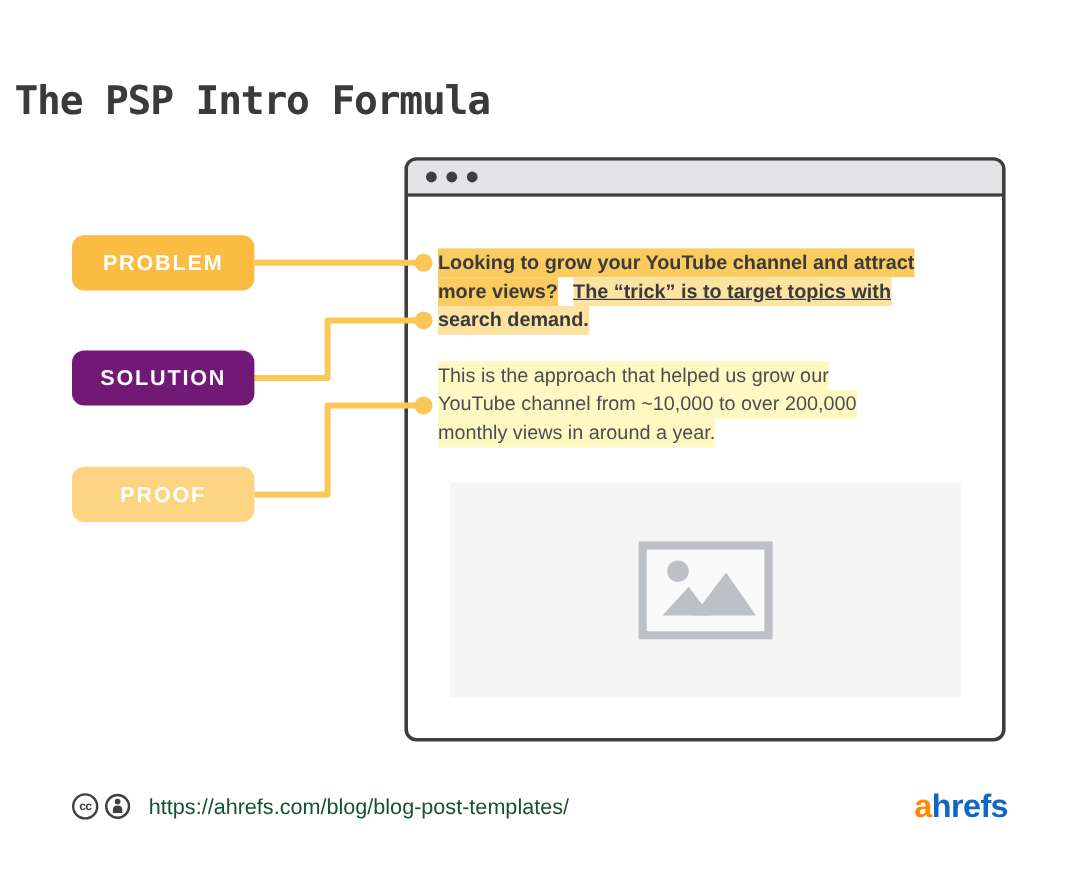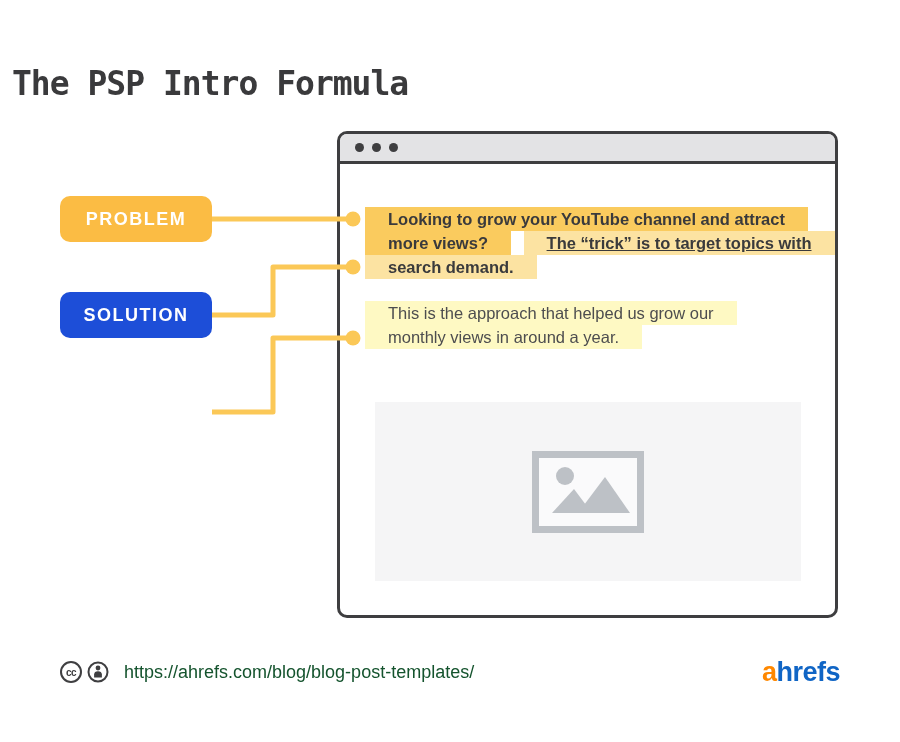--- a/index.html
+++ b/index.html
@@ -15,38 +15,38 @@
   }
   
   .connectors{position:absolute;top:0;left:0;z-index:3;pointer-events:none;}
   
   .step-label{
     position:absolute;left:60px;width:152px;height:46px;border-radius:10px;
     display:flex;align-items:center;justify-content:center;z-index:4;
     color:#ffffff;font-weight:bold;font-size:18px;letter-spacing:1.5px;
   }
   .label-problem{top:196px;background:#FBBC44;}
-  .label-solution{top:292px;background:#1d4ed8;}
+  .label-solution{top:292px;background:#701a75;}
   .label-proof{top:389px;background:#FDD582;}
   
   .browser{
     position:absolute;left:337px;top:131px;width:495px;height:481px;z-index:1;
     border:3px solid #3E3E40;border-radius:10px;background:#ffffff;
   }
   .titlebar{
     height:27px;background:#E3E3E5;border-bottom:3px solid #3E3E40;
     border-radius:7px 7px 0 0;display:flex;align-items:center;padding-left:15px;
   }
   .dot{width:9px;height:9px;border-radius:50%;background:#3E3E40;margin-right:8px;}
   
   .para{position:absolute;z-index:2;}
   .p-intro{left:365px;top:207px;font-size:16.5px;font-weight:bold;color:#3A3A3C;}
   .p-proof{left:365px;top:301px;font-size:16.5px;font-weight:normal;color:#4D4D4F;}
   .tline{height:24px;line-height:24px;white-space:nowrap;}
-  .hl{display:inline-block;height:24px;line-height:24px;padding:0 23px;}
+  .hl{display:inline-block;height:24px;line-height:24px;padding:0 0;}
   .hl-dark{background:#FACB5E;}
   .hl-light{background:#FCE3A2;}
   .hl-cream{background:#fef9c3;}
   .hl-gap{margin-left:8px;text-decoration:underline;}
   
   .placeholder{
     position:absolute;left:375px;top:402px;width:426px;height:179px;z-index:2;
     background:#F5F5F6;display:flex;align-items:center;justify-content:center;
   }
   
@@ -85,20 +85,23 @@
       <circle cx="353" cy="338" r="7.5"></circle>
     </g>
   </svg>
 
   <div class="step-label label-problem">
     <span>PROBLEM</span>
   </div>
   <div class="step-label label-solution">
     <span>SOLUTION</span>
   </div>
+  <div class="step-label label-proof">
+    <span>PROOF</span>
+  </div>
 
   <div class="browser">
     <div class="titlebar">
       <span class="dot"></span>
       <span class="dot"></span>
       <span class="dot"></span>
     </div>
   </div>
 
   <div class="para p-intro">
@@ -110,20 +113,23 @@
       <span class="hl hl-light hl-gap">The “trick” is to target topics with</span>
     </div>
     <div class="tline">
       <span class="hl hl-light">search demand.</span>
     </div>
   </div>
 
   <div class="para p-proof">
     <div class="tline">
       <span class="hl hl-cream">This is the approach that helped us grow our</span>
+    </div>
+    <div class="tline">
+      <span class="hl hl-cream">YouTube channel from ~10,000 to over 200,000</span>
     </div>
     <div class="tline">
       <span class="hl hl-cream">monthly views in around a year.</span>
     </div>
   </div>
 
   <div class="placeholder">
     <svg width="112" height="82" viewBox="0 0 112 82">
       <rect x="3.5" y="3.5" width="105" height="75" fill="#FAFAFB" stroke="#BDC1C6" stroke-width="7"></rect>
       <circle cx="33" cy="25" r="9" fill="#BDC1C6"></circle>

